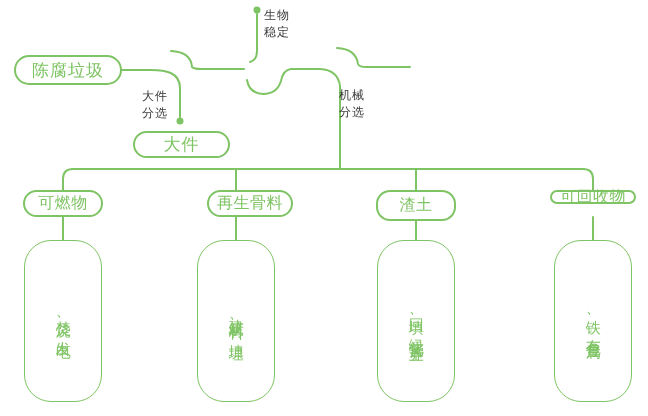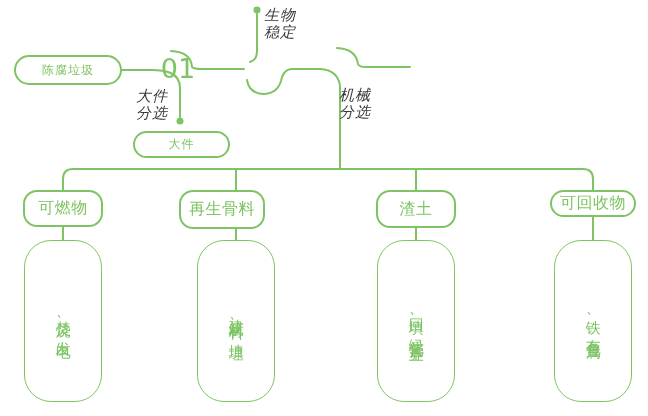--- a/index.html
+++ b/index.html
@@ -11,30 +11,30 @@
   body{font-family:"DejaVu Sans","Liberation Sans",sans-serif;}
   .stage{position:relative;width:648px;height:416px;background:var(--bg);overflow:hidden;}
   .wires{position:absolute;left:0;top:0;}
   .wire{fill:none;stroke:var(--green);stroke-width:2;stroke-linecap:round;}
   .dot{fill:var(--green);stroke:none;}
   .pill{
     position:absolute;box-sizing:border-box;
     border:2px solid var(--green);border-radius:15px;
     display:flex;align-items:center;justify-content:center;
     color:var(--green);background:var(--bg);
-    font-size:12px;letter-spacing:1px;white-space:nowrap;
+    font-size:17px;letter-spacing:1px;white-space:nowrap;
   }
   .pill.cat{font-size:16px;border-radius:14px;letter-spacing:0.5px;}
   .step-num{
     position:absolute;width:40px;height:28px;line-height:28px;
     text-align:center;color:var(--green);font-size:27px;
   }
   .dark-label{
-    position:absolute;color:var(--dark);font-size:15px;line-height:17px;
-    white-space:pre-line;letter-spacing:1px;font-style:italic;
+    position:absolute;color:var(--dark);font-size:12px;line-height:17px;
+    white-space:pre-line;letter-spacing:1px;
   }
   .dark-label.right{text-align:right;}
   .tallbox{
     position:absolute;box-sizing:border-box;width:78px;height:162px;
     border:1.6px solid var(--green);border-radius:27px;background:var(--bg);
     display:flex;align-items:center;justify-content:center;
   }
   .vtext{
     writing-mode:vertical-rl;text-orientation:upright;
     color:var(--green);font-size:15px;letter-spacing:2px;line-height:1.1;
@@ -61,54 +61,53 @@
     <path class="wire" d="M63,217 V240"></path>
     <path class="wire" d="M236,217 V240"></path>
     <path class="wire" d="M416,217 V240"></path>
     <path class="wire" d="M593,217 V240"></path>
   </svg>
 
   <div class="pill" style="left:14px;top:55px;width:108px;height:30px">
     <span>陈腐垃圾</span>
   </div>
 
-  <div class="step-num" style="left:158px;top:55px">01</div>
 
   <div class="dark-label" style="left:264px;top:7px">生物
 稳定</div>
   <div class="dark-label right" style="left:128px;top:88px;width:40px">大件
 分选</div>
   <div class="dark-label" style="left:339px;top:87px">机械
 分选</div>
 
   <div class="pill" style="left:133px;top:131px;width:97px;height:27px">
     <span>大件</span>
   </div>
 
-  <div class="pill cat" style="left:23px;top:190px;width:80px;height:37px">
+  <div class="pill cat" style="left:23px;top:190px;width:80px;height:27px">
     <span>可燃物</span>
   </div>
   <div class="tallbox" style="left:24px;top:240px">
     <span class="vtext">焚烧、发电</span>
   </div>
 
-  <div class="pill cat" style="left:179px;top:190px;width:86px;height:39px">
+  <div class="pill cat" style="left:207px;top:190px;width:86px;height:27px">
     <span>再生骨料</span>
   </div>
   <div class="tallbox" style="left:197px;top:240px">
     <span class="vtext">建筑材料、填埋</span>
   </div>
 
-  <div class="pill cat" style="left:376px;top:190px;width:80px;height:38px">
+  <div class="pill cat" style="left:376px;top:190px;width:80px;height:31px">
     <span>渣土</span>
   </div>
   <div class="tallbox" style="left:377px;top:240px">
     <span class="vtext">回填、绿化营养土</span>
   </div>
 
-  <div class="pill cat" style="left:550px;top:190px;width:86px;height:27px">
+  <div class="pill cat" style="left:550px;top:190px;width:86px;height:14px">
     <span>可回收物</span>
   </div>
   <div class="tallbox" style="left:554px;top:240px">
     <span class="vtext">铁、有色金属</span>
   </div>
 
 </div>
 
 </body></html>

